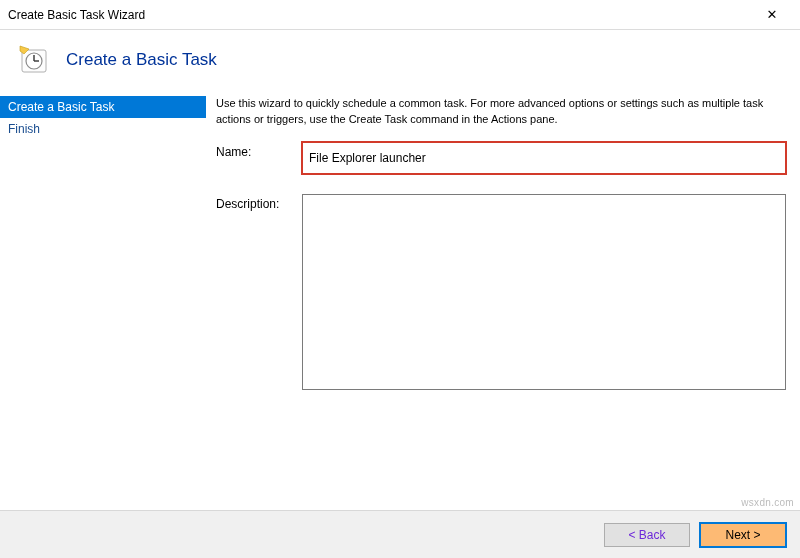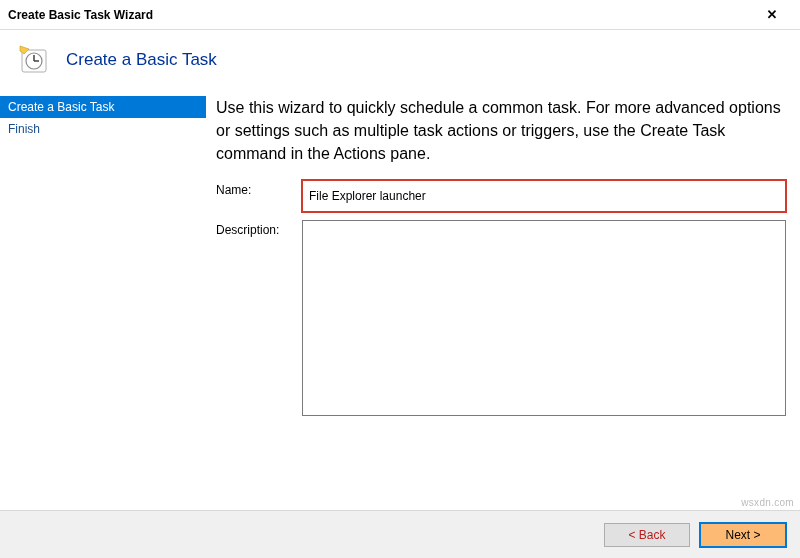--- a/index.html
+++ b/index.html
@@ -11,21 +11,20 @@
       height: 558px;
       overflow: hidden;
       position: relative;
     }
     .titlebar {
       height: 30px;
       display: flex;
       align-items: center;
       padding: 0 8px;
       border-bottom: 1px solid #dcdcdc;
-      font-weight: bold;
     }
     .titlebar-title {
       flex: 1;
       font-size: 12px;
       color: #000;
     }
     .close-btn {
       width: 40px;
       height: 28px;
       display: flex;
@@ -68,29 +67,29 @@
     }
     .sidebar-item.active {
       background: #0078d7;
       color: #fff;
     }
     .main {
       flex: 1;
       padding: 4px 14px 0 10px;
     }
     .intro {
-      font-size: 16px;
+      font-size: 11px;
       color: #000;
       line-height: 1.45;
       margin-bottom: 14px;
     }
     .form-row {
       display: flex;
       align-items: flex-start;
-      margin-bottom: 8px;
+      margin-bottom: 20px;
     }
     .form-label {
       width: 86px;
       font-size: 12px;
       padding-top: 3px;
     }
     .name-input {
       flex: 1;
       height: 32px;
       border: 1px solid #7a7a7a;
@@ -127,21 +126,21 @@
       min-width: 86px;
       height: 24px;
       border: 1px solid #adadad;
       background: #e1e1e1;
       font-family: inherit;
       font-size: 12px;
       cursor: pointer;
       padding: 0 12px;
     }
     .btn:disabled {
-      color: #b91c1c;
+      color: #6d28d9;
       cursor: default;
     }
     .btn.default {
       border: 1px solid #0078d7;
       outline: 1px solid #0078d7;
       background: #fdba74;
     }
     .watermark {
       position: absolute;
       bottom: 50px;

